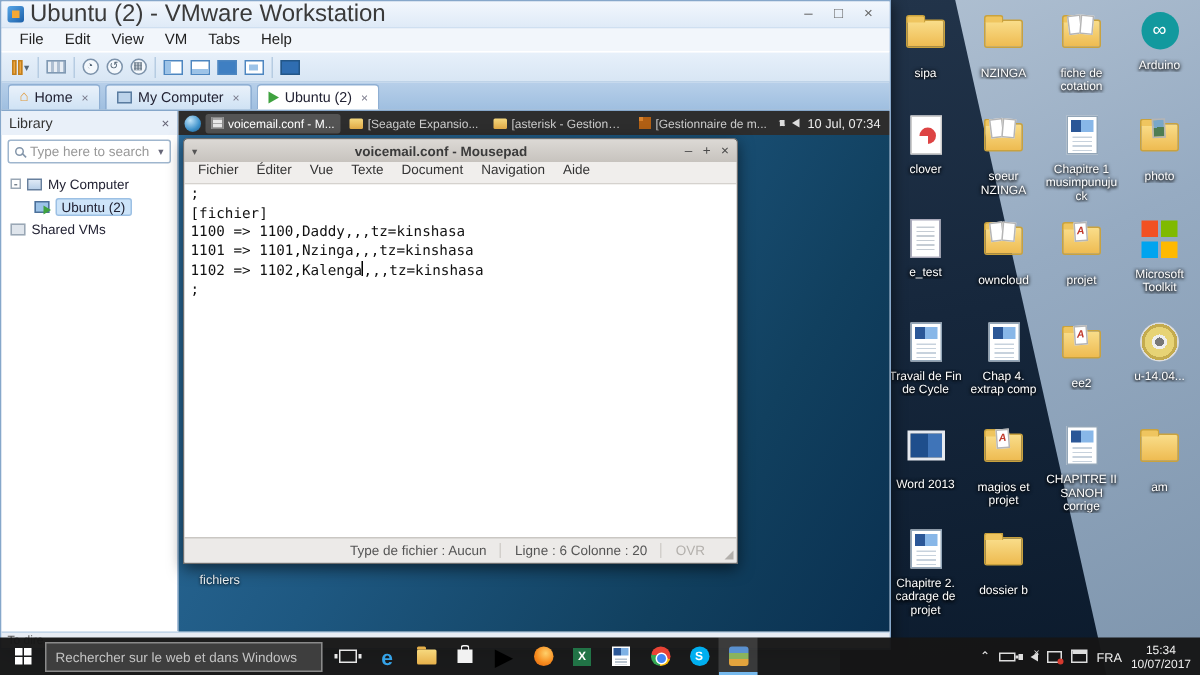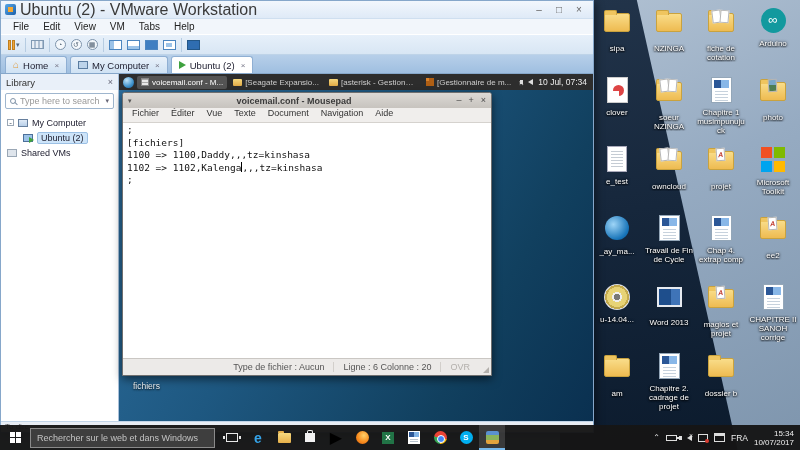--- a/index.html
+++ b/index.html
@@ -198,21 +198,21 @@
   .tr-battery { width:11px; height:6px; border:1px solid #ddd; position:relative; }
   .tr-battery::after { content:""; position:absolute; right:-3px; top:1px; width:2px; height:2px; background:#ddd; }
   .tr-vol { width:0; height:0; border-top:3px solid transparent; border-bottom:3px solid transparent;
     border-right:5px solid #ddd; position:relative; margin-left:4px; }
   .tr-vol::before { content:""; position:absolute; left:-8px; top:-2px; width:3px; height:4px; background:#ddd; }
   .tr-vol::after { content:"×"; position:absolute; left:2px; top:-6px; color:#ddd; font-size:7px; }
   .tr-net { width:10px; height:8px; border:1px solid #ddd; position:relative; }
   .tr-net::after { content:""; position:absolute; right:-2px; bottom:-2px; width:4px; height:4px; border-radius:50%; background:#d63a2f; }
   .tr-ac { width:11px; height:9px; border:1px solid #ddd; background:linear-gradient(#ddd 2px,transparent 2px); }
   #tr-lang { color:#eee; font-size:8.5px; }
-  #tr-datetime { text-align:right; color:#eee; font-size:8px; line-height:9px; }
+  #tr-datetime { text-align:center; color:#eee; font-size:8px; line-height:9px; }
 </style>
 </head>
 <body>
 
 <div id="canvas">
   <div id="wallpaper"></div>
   <div id="cliff"></div>
 
   <div id="dicons">
       <div class="dicon">
@@ -297,26 +297,20 @@
       <div class="dicon">
         <div class="dicon-img">
           <div class="mst">
             <i class="q q1"></i>
             <i class="q q2"></i>
             <i class="q q3"></i>
             <i class="q q4"></i>
           </div>
         </div>
         <div class="dicon-label">Microsoft Toolkit</div>
-      </div>
-      <div class="dicon">
-        <div class="dicon-img">
-          <div class="bapp"></div>
-        </div>
-        <div class="dicon-label">_ay_ma...</div>
       </div>
       <div class="dicon">
         <div class="dicon-img">
           <div class="wdoc"></div>
         </div>
         <div class="dicon-label">Travail de Fin de Cycle</div>
       </div>
       <div class="dicon">
         <div class="dicon-img">
           <div class="wdoc"></div>
@@ -503,21 +497,21 @@
             </div>
             <div id="mp-menubar">
                 <span class="mp-menu-item">Fichier</span>
                 <span class="mp-menu-item">Éditer</span>
                 <span class="mp-menu-item">Vue</span>
                 <span class="mp-menu-item">Texte</span>
                 <span class="mp-menu-item">Document</span>
                 <span class="mp-menu-item">Navigation</span>
                 <span class="mp-menu-item">Aide</span>
               </div>
-            <div id="mp-text"><div class="eline">;</div><div class="eline">[fichiers]</div><div class="eline">1100 =&gt; 1100,Daddy,,,tz=kinshasa</div><div class="eline">1102 =&gt; 1102,Kalenga<span class="cursor"></span>,,,tz=kinshasa</div><div class="eline">;</div></div>
+            <div id="mp-text"><div class="eline">;</div><div class="eline">[fichier]</div><div class="eline">1100 =&gt; 1100,Daddy,,,tz=kinshasa</div><div class="eline">1101 =&gt; 1101,Nzinga,,,tz=kinshasa</div><div class="eline">1102 =&gt; 1102,Kalenga<span class="cursor"></span>,,,tz=kinshasa</div><div class="eline">;</div></div>
             <div id="mp-status">
               <span class="mp-stat first">Type de fichier : Aucun</span>
               <span class="mp-stat">Ligne : 6 Colonne : 20</span>
               <span class="mp-stat dim">OVR</span>
               <span id="mp-grip"></span>
             </div>
           </div>
         </div>
       </div>
     </div>

